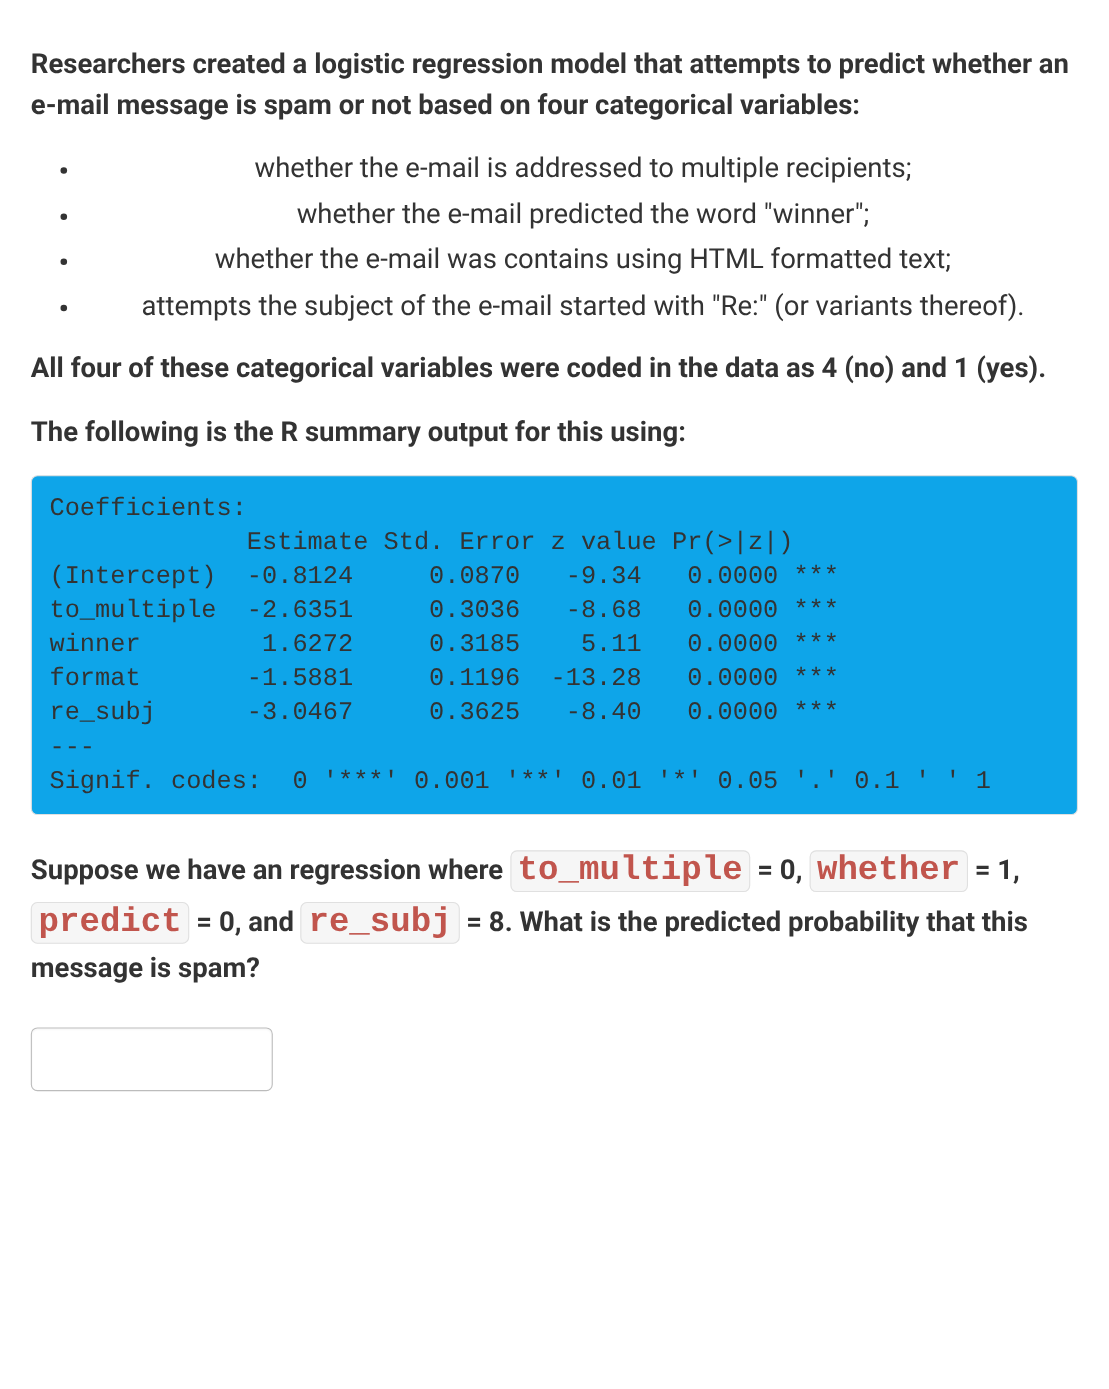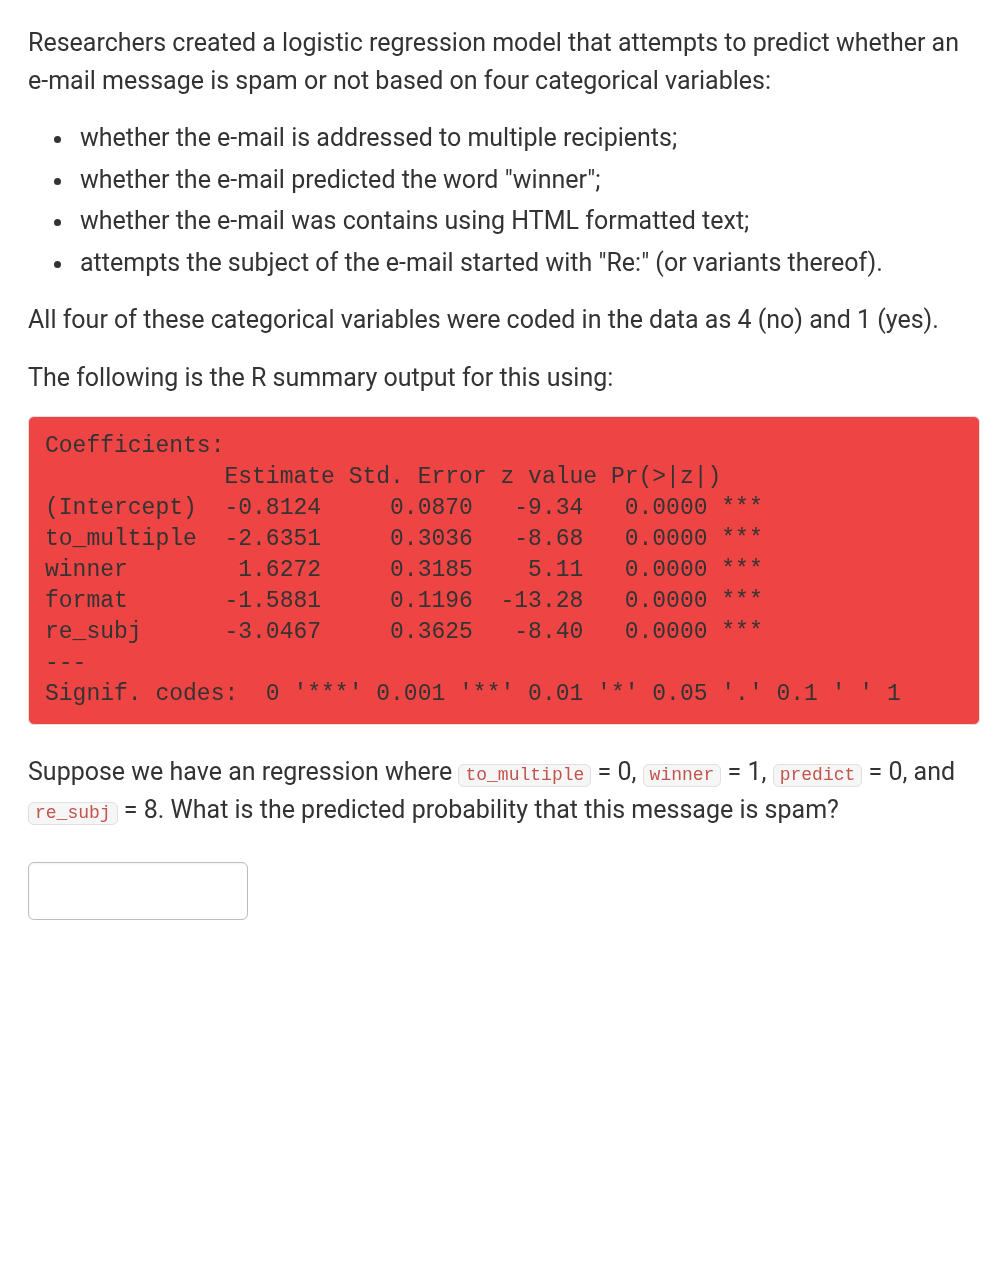--- a/index.html
+++ b/index.html
@@ -9,48 +9,50 @@
       margin: 0;
       padding: 24px 28px;
       font-family: 'Segoe UI', -apple-system, BlinkMacSystemFont, Roboto, Helvetica, Arial, sans-serif;
       font-size: 25px;
       line-height: 1.5;
       color: #333333;
       width: 1008px;
       background: #ffffff;
     }
     p {
-      margin: 0 0 20px 0;
+      margin: 16px 0 20px 0;
+      font-weight: bold;
     }
     ul {
       margin: 0 0 20px 0;
       padding-left: 46px;
     }
     li {
       margin-bottom: 4px;
       padding-left: 6px;
+      text-align: center;
     }
     li::marker {
       font-size: 22px;
     }
     .code-block {
       font-family: 'Consolas', 'Menlo', 'Courier New', monospace;
       font-size: 23px;
       line-height: 1.35;
-      background-color: #ef4444;
+      background-color: #0ea5e9;
       border: 1px solid #e0e0e0;
       border-radius: 6px;
       padding: 14px 16px;
       white-space: pre;
       margin: 12px 0 28px 0;
       color: #333333;
     }
     code.inline {
       font-family: 'Consolas', 'Menlo', 'Courier New', monospace;
-      font-size: 18px;
+      font-size: 31px;
       background-color: #f6f6f6;
       border: 1px solid #e0e0e0;
       border-radius: 6px;
       padding: 0px 6px 1px 6px;
       color: #c1554d;
       white-space: nowrap;
     }
     .answer-input {
       width: 220px;
       height: 58px;
@@ -84,19 +86,19 @@
              Estimate Std. Error z value Pr(&gt;|z|)
 (Intercept)  -0.8124     0.0870   -9.34   0.0000 ***
 to_multiple  -2.6351     0.3036   -8.68   0.0000 ***
 winner        1.6272     0.3185    5.11   0.0000 ***
 format       -1.5881     0.1196  -13.28   0.0000 ***
 re_subj      -3.0467     0.3625   -8.40   0.0000 ***
 ---
 Signif. codes:  0 '***' 0.001 '**' 0.01 '*' 0.05 '.' 0.1 ' ' 1</div>
 
 <p>
-  <span>Suppose we have an regression where </span><code class="inline">to_multiple</code><span> = 0, </span><code class="inline">winner</code><span> = 1, </span><code class="inline">predict</code><span> = 0, and </span><code class="inline">re_subj</code><span> = 8. What is the predicted probability that this message is spam?</span>
+  <span>Suppose we have an regression where </span><code class="inline">to_multiple</code><span> = 0, </span><code class="inline">whether</code><span> = 1, </span><code class="inline">predict</code><span> = 0, and </span><code class="inline">re_subj</code><span> = 8. What is the predicted probability that this message is spam?</span>
 </p>
 
 <input type="text" class="answer-input" value="" style="">
 
 
 
 
 </body></html>

